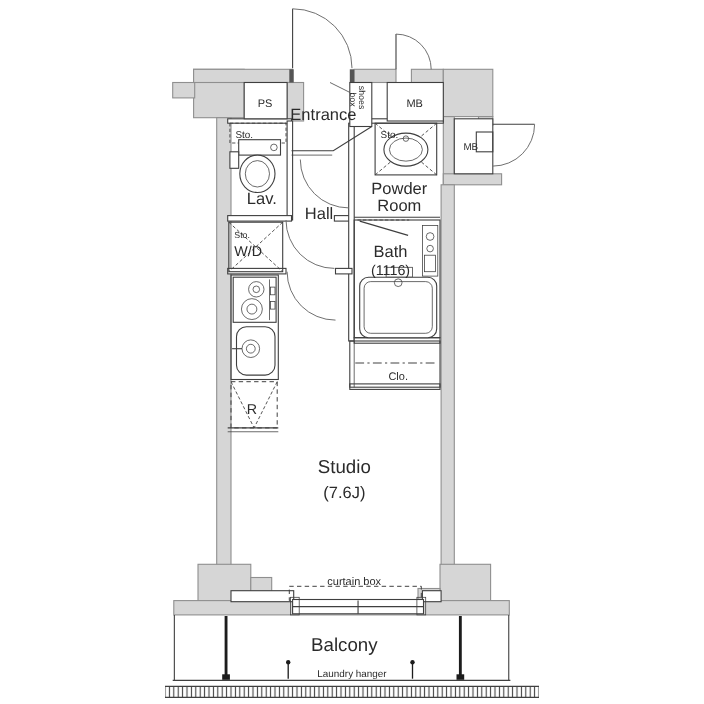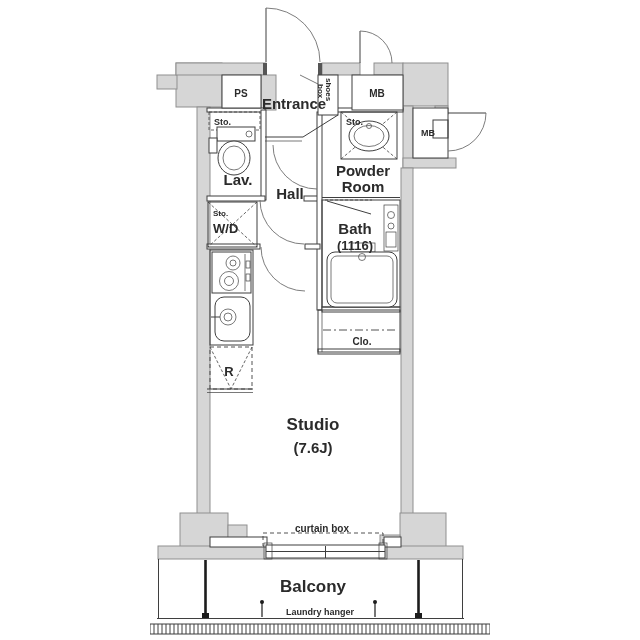--- a/index.html
+++ b/index.html
@@ -3,21 +3,21 @@
 <meta charset="utf-8">
 <style>
   :root{
     --wall-fill:#d6d6d6;
     --wall-edge:#8f8f8f;
     --line:#3f3f3f;
     --text:#2b2b2b;
     --background:#ffffff;
   }
   html,body{margin:0;padding:0;background:var(--background);}
-  .stage{width:588px;height:640px;position:relative;background:var(--background);font-weight:bold;}
+  .stage{width:588px;height:640px;position:relative;background:var(--background);}
   svg{display:block;font-family:"Liberation Sans","DejaVu Sans",sans-serif;}
   .wall{fill:var(--wall-fill);stroke:var(--wall-edge);stroke-width:1;}
   .iwall{fill:#ffffff;stroke:var(--line);stroke-width:1;}
   .room{fill:none;stroke:var(--line);stroke-width:1;}
   .roomw{fill:#ffffff;stroke:var(--line);stroke-width:1;}
   .ln{stroke:var(--line);stroke-width:1;fill:none;}
   .lnth{stroke:var(--line);stroke-width:0.7;fill:none;}
   .dash{stroke:var(--line);stroke-width:0.8;fill:none;stroke-dasharray:3 2;}
   .dashbox{stroke:var(--line);stroke-width:0.9;fill:none;stroke-dasharray:4 3;}
   .arc{stroke:#6e6e6e;stroke-width:0.9;fill:none;}

